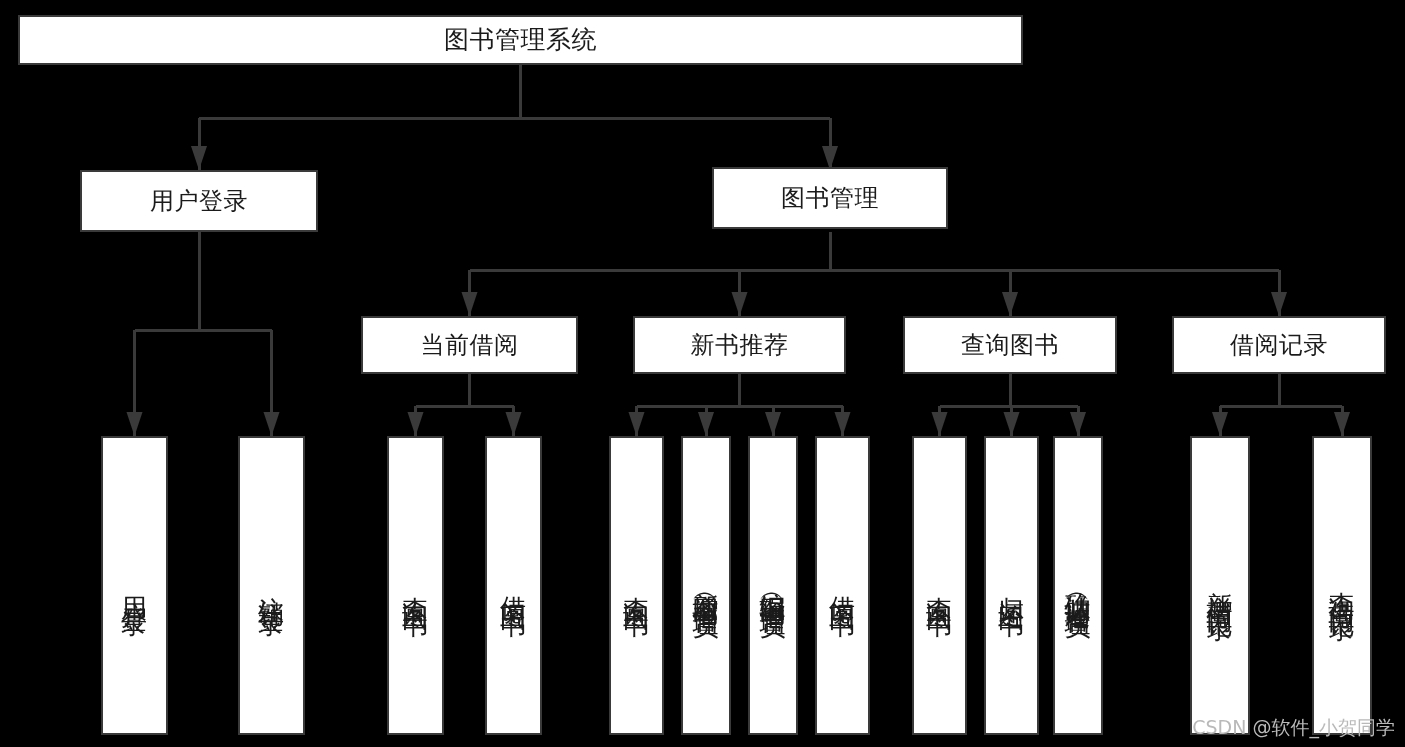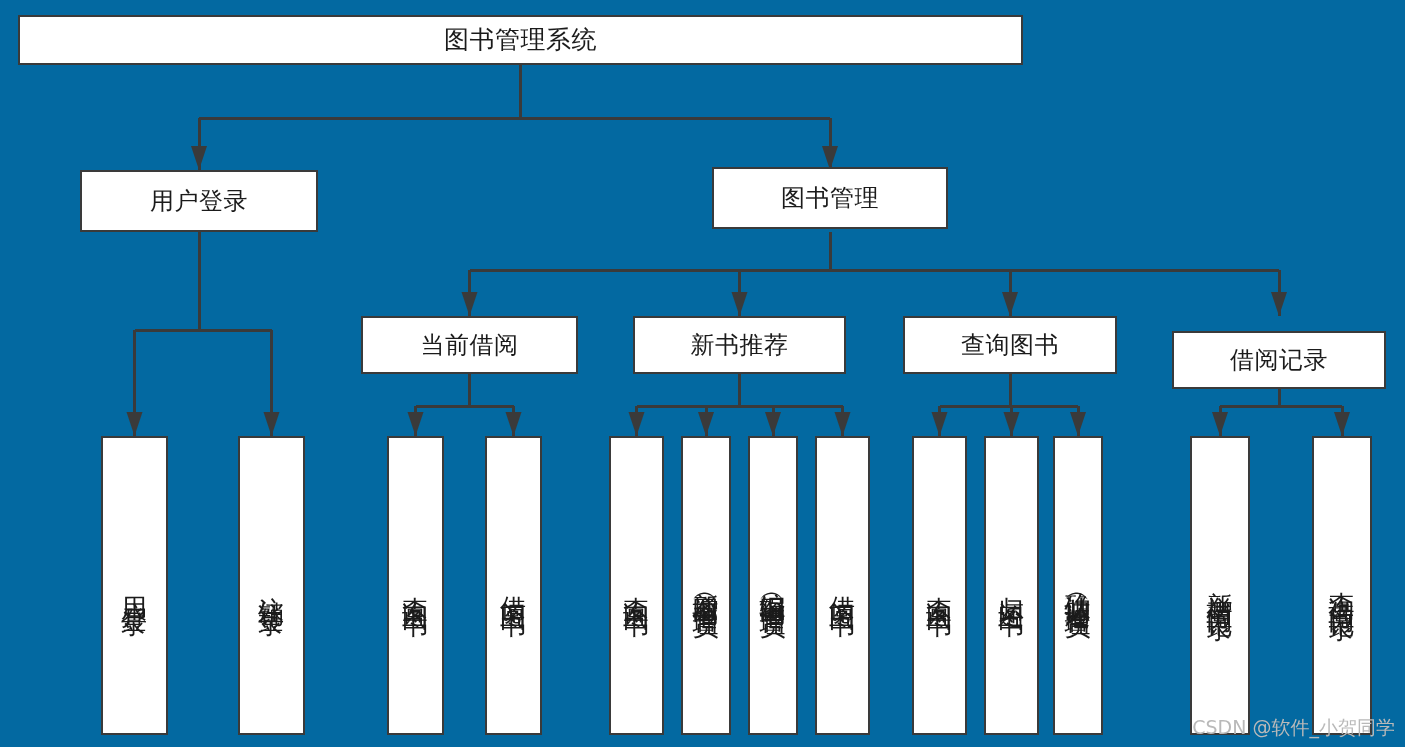--- a/index.html
+++ b/index.html
@@ -1,17 +1,17 @@
 <!DOCTYPE html>
 <html><head>
 <meta charset="utf-8">
 <style>
   html,body{margin:0;padding:0;background:#ffffff;}
   body{font-family:"DejaVu Sans","Liberation Sans",sans-serif;}
-  #stage{position:relative;width:1405px;height:747px;background:#0369a1;overflow:hidden;}
+  #stage{position:relative;width:1405px;height:747px;background:#000000;overflow:hidden;}
   #edges{position:absolute;left:0;top:0;width:1405px;height:747px;pointer-events:none;}
   .node{
     position:absolute;
     box-sizing:border-box;
     background:#ffffff;
     border:2.5px solid #3a3a3a;
     display:flex;
     align-items:center;
     justify-content:center;
     overflow:hidden;
@@ -116,21 +116,21 @@
       </div>
       <div class="node horiz" style="left: 361px; top: 316px; width: 217px; height: 58px;">
         <div class="lbl">当前借阅</div>
       </div>
       <div class="node horiz" style="left: 633px; top: 316px; width: 213px; height: 58px;">
         <div class="lbl">新书推荐</div>
       </div>
       <div class="node horiz" style="left: 903px; top: 316px; width: 214px; height: 58px;">
         <div class="lbl">查询图书</div>
       </div>
-      <div class="node horiz" style="left: 1172px; top: 316px; width: 214px; height: 58px; margin-top: 15px;">
+      <div class="node horiz" style="left: 1172px; top: 316px; width: 214px; height: 58px;">
         <div class="lbl">借阅记录</div>
       </div>
       <div class="node vert" style="left: 101px; top: 436px; width: 67px; height: 299px;">
         <div class="lbl">用户登录</div>
       </div>
       <div class="node vert" style="left: 238px; top: 436px; width: 67px; height: 299px;">
         <div class="lbl">注销登录</div>
       </div>
       <div class="node vert" style="left: 387px; top: 436px; width: 57px; height: 299px;">
         <div class="lbl">查询图书</div>

